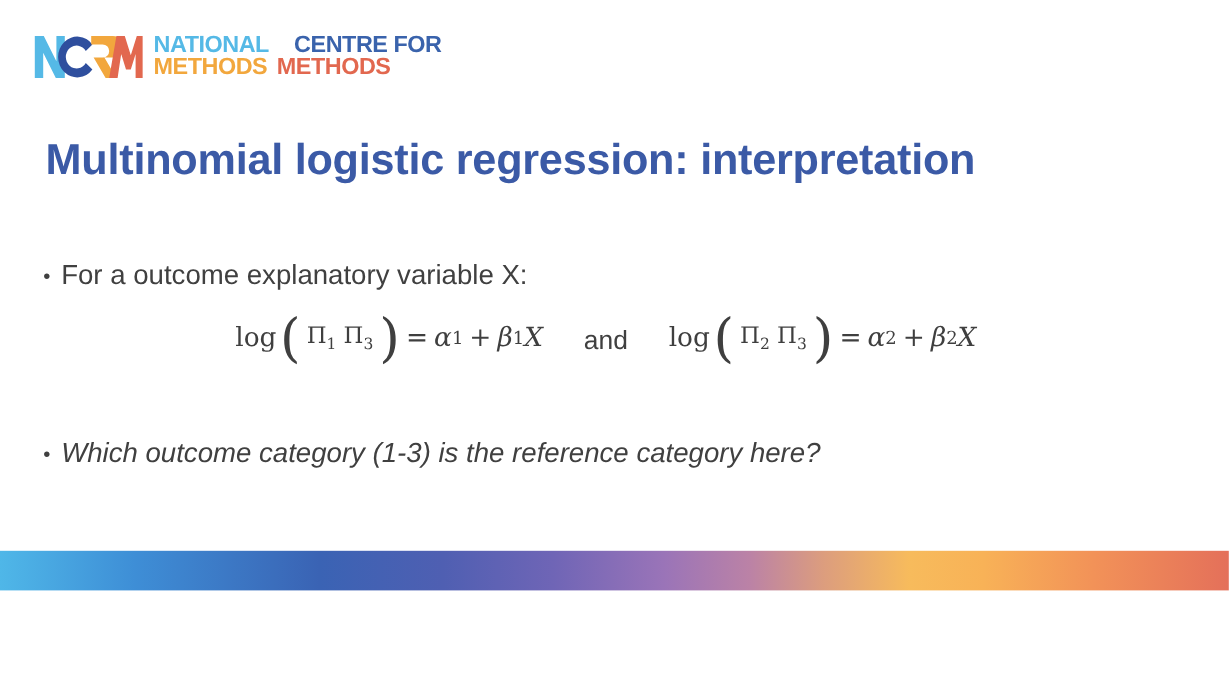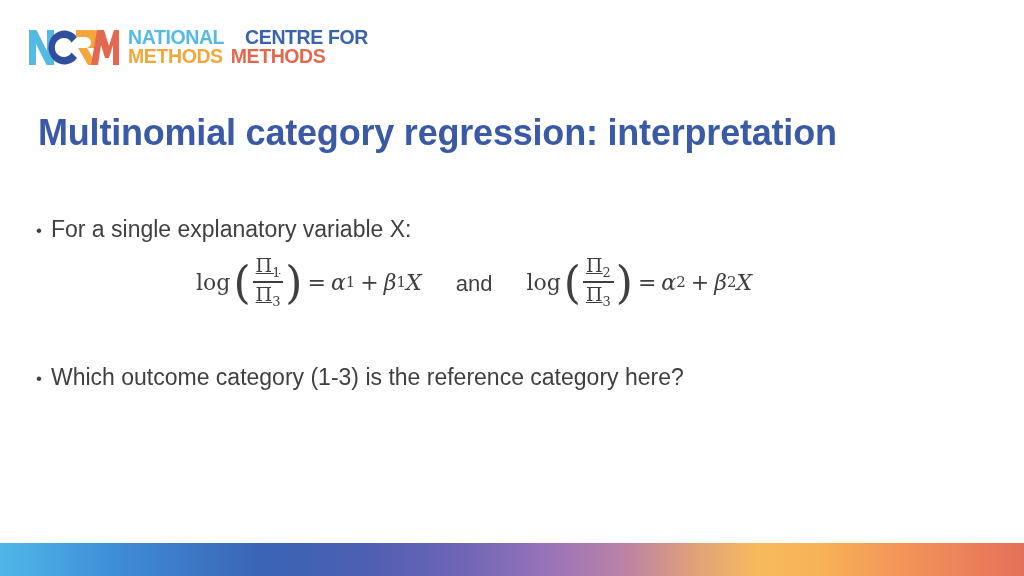--- a/index.html
+++ b/index.html
@@ -12,21 +12,21 @@
     background: #ffffff;
     font-family: "Liberation Sans", sans-serif;
     overflow: hidden;
     position: relative;
   }
 
   
   .slide {
     position: relative;
     width: 1024px;
-    height: 576px;
+    height: 492px;
     background: #ffffff;
   }
 
   
   .logo {
     position: absolute;
     left: 27px;
     top: 26px;
     display: flex;
     align-items: center;
@@ -94,21 +94,21 @@
   .bullet .dot {
     font-size: 17px;
     line-height: 1;
     margin-right: 9px;
     position: relative;
     top: 6px;
     color: #404040;
   }
   .bullet-1 { left: 36px; top: 216px; }
   .bullet-2 { left: 36px; top: 364px; }
-  .bullet-2 .btext { }
+  .bullet-2 .btext { font-style: italic; }
 
   
   .math-row {
     position: absolute;
     left: 196px;
     top: 256px;
     display: flex;
     align-items: center;
     height: 52px;
   }
@@ -141,27 +141,25 @@
     font-size: 44px;
     font-style: normal;
     line-height: 0.72;
     color: #3f3f3f;
     position: relative;
     top: 1px;
   }
   
   .frac {
     display: inline-flex;
-    flex-direction: column;
     align-items: center;
     vertical-align: middle;
     margin: 0 2px;
     font-size: 19px;
     line-height: 1.06;
-    text-decoration: underline;
   }
   .frac .num,
   .frac .den {
     padding: 0 3px;
     font-family: "DejaVu Serif", serif;
     font-style: normal;
     white-space: nowrap;
   }
   .frac .bar {
     width: 100%;
@@ -230,27 +228,27 @@
         <span class="lw-national">NATIONAL</span>
         <span class="lw-centre">CENTRE FOR</span>
       </div>
       <div class="logo-line">
         <span class="lw-research">METHODS</span>
         <span class="lw-methods">METHODS</span>
       </div>
     </div>
   </div>
 
-  <div class="title">Multinomial category regression: interpretation</div>
+  <div class="title">Multinomial logistic regression: interpretation</div>
 
   <div class="content">
 
     <div class="bullet bullet-1">
       <span class="dot">•</span>
-      <span class="btext">For a single explanatory variable X:</span>
+      <span class="btext">For a outcome explanatory variable X:</span>
     </div>
 
     <div class="math-row">
 
       <span class="eq">
         <span class="fn">log</span>
         <span class="paren">(</span>
         <span class="frac">
           <span class="num"><span>Π</span><sub>1</sub></span>
           <span class="bar"></span>

